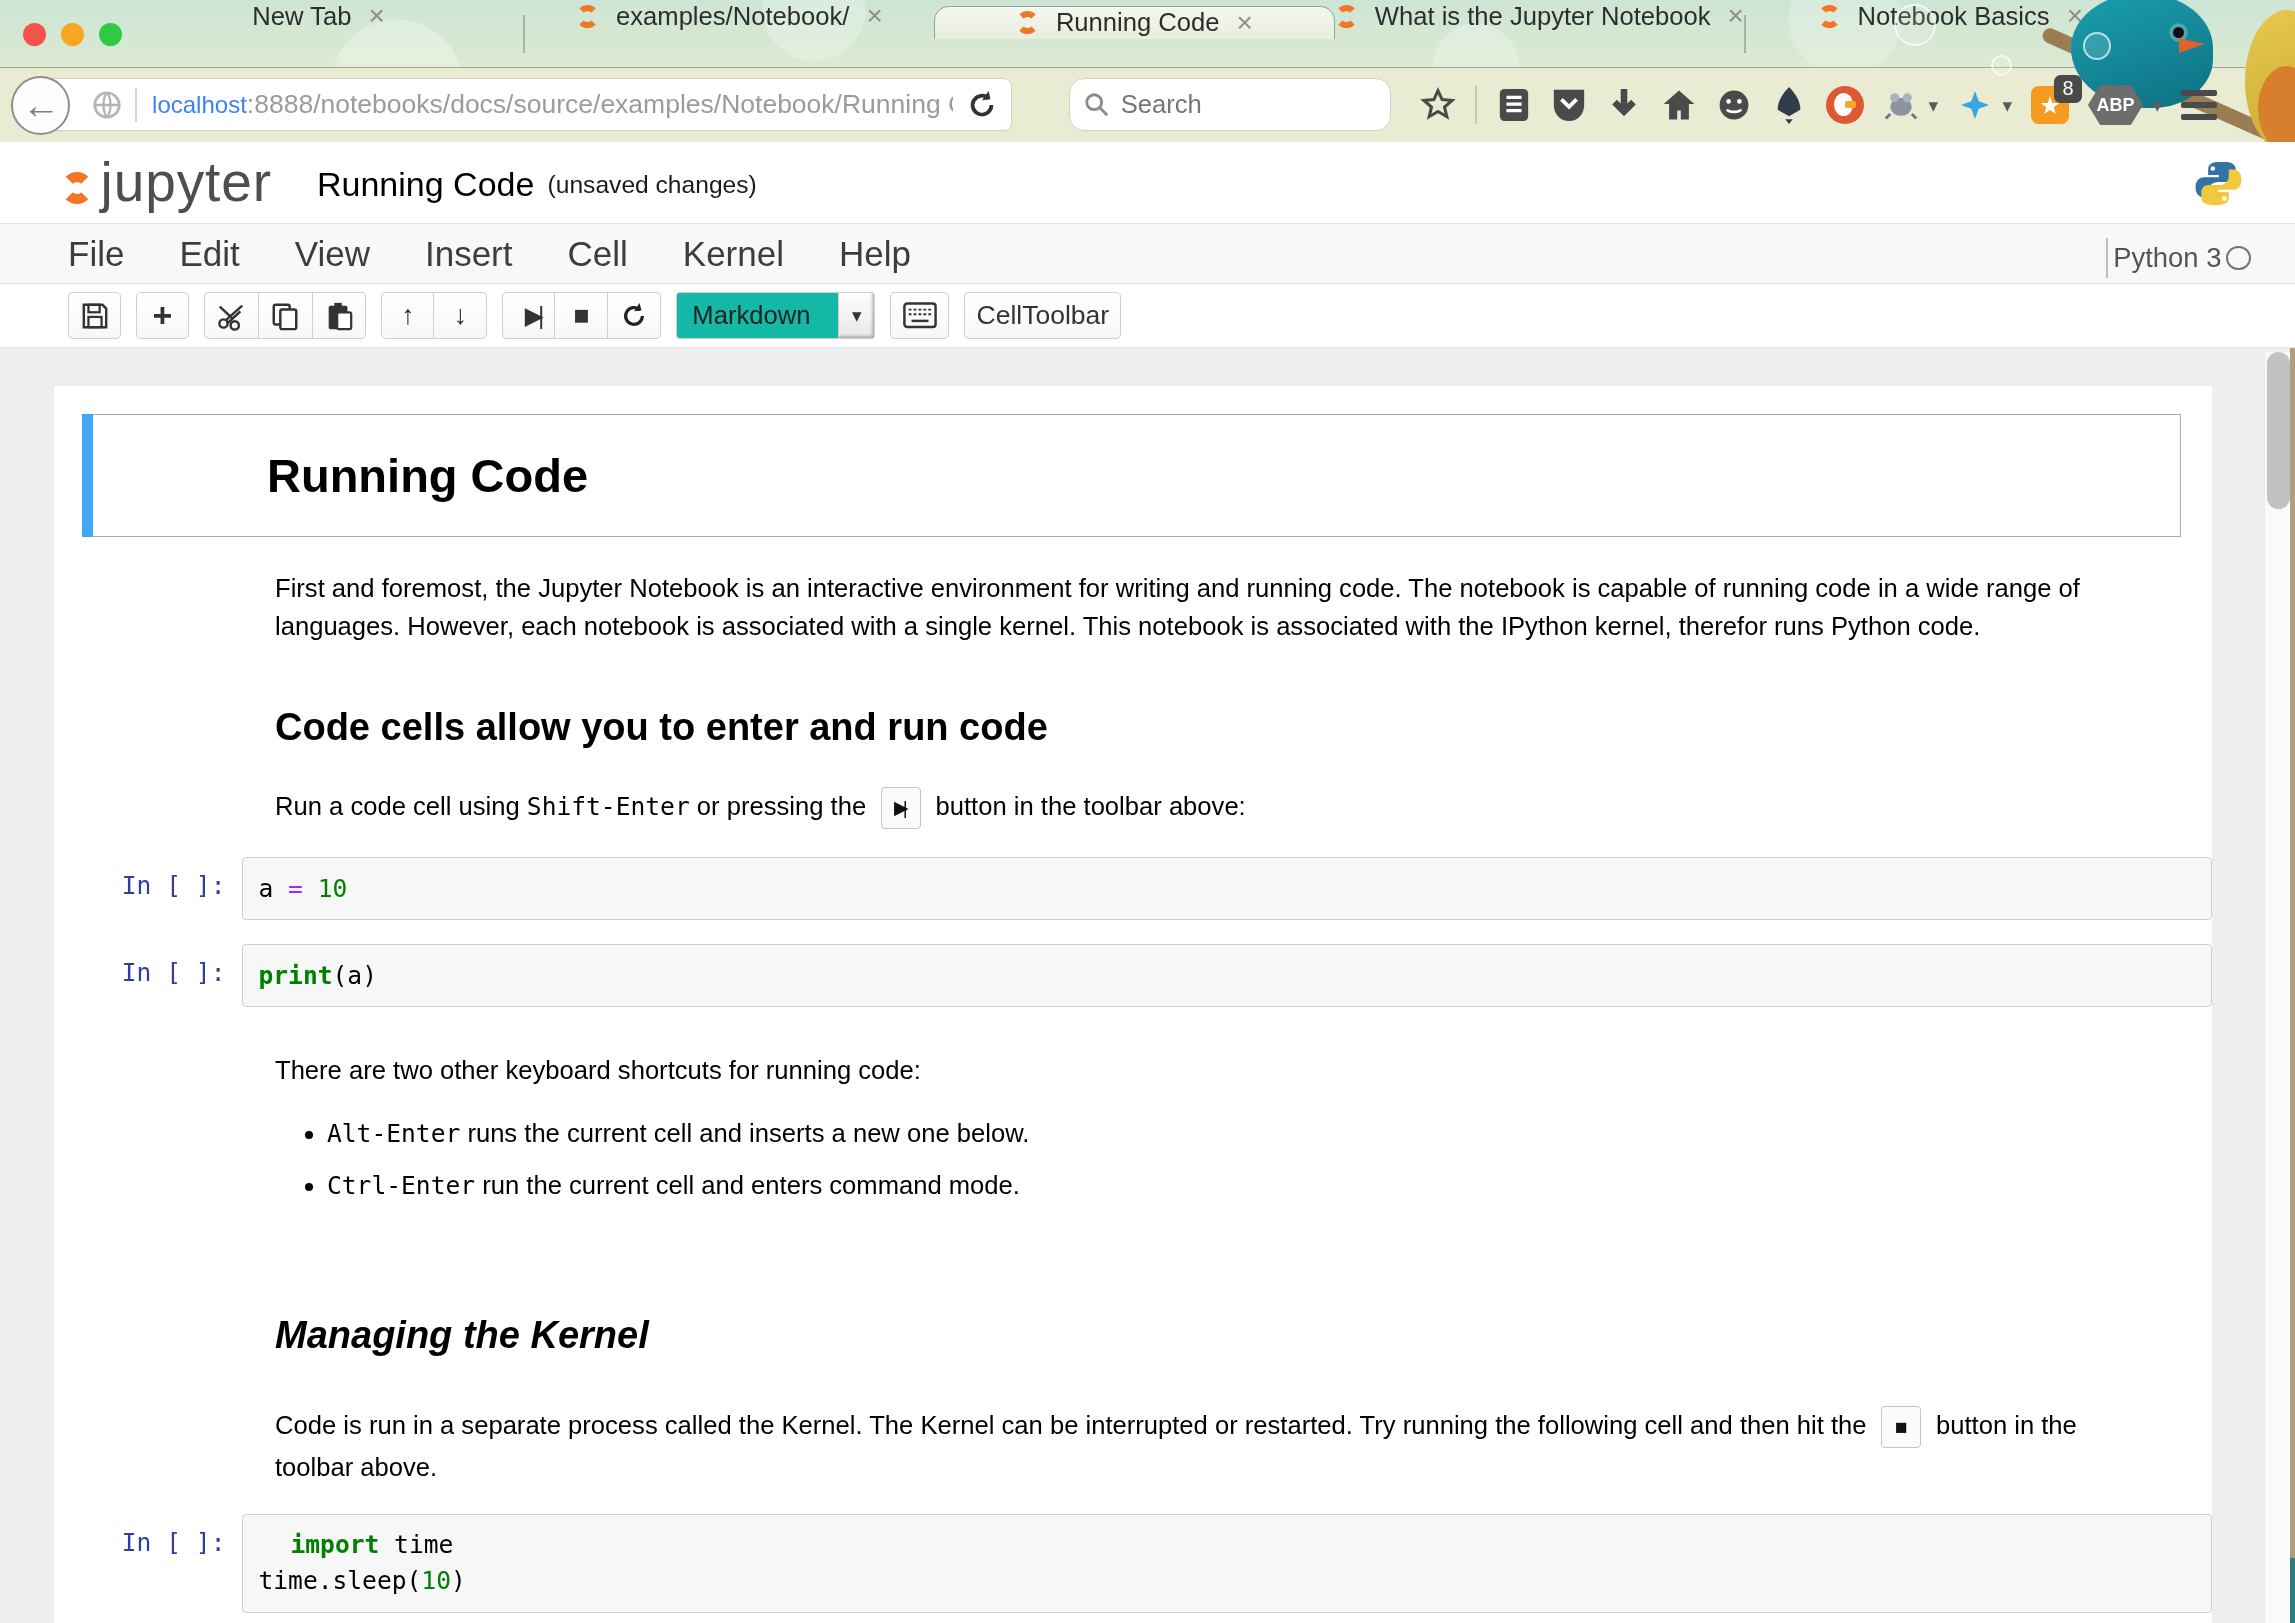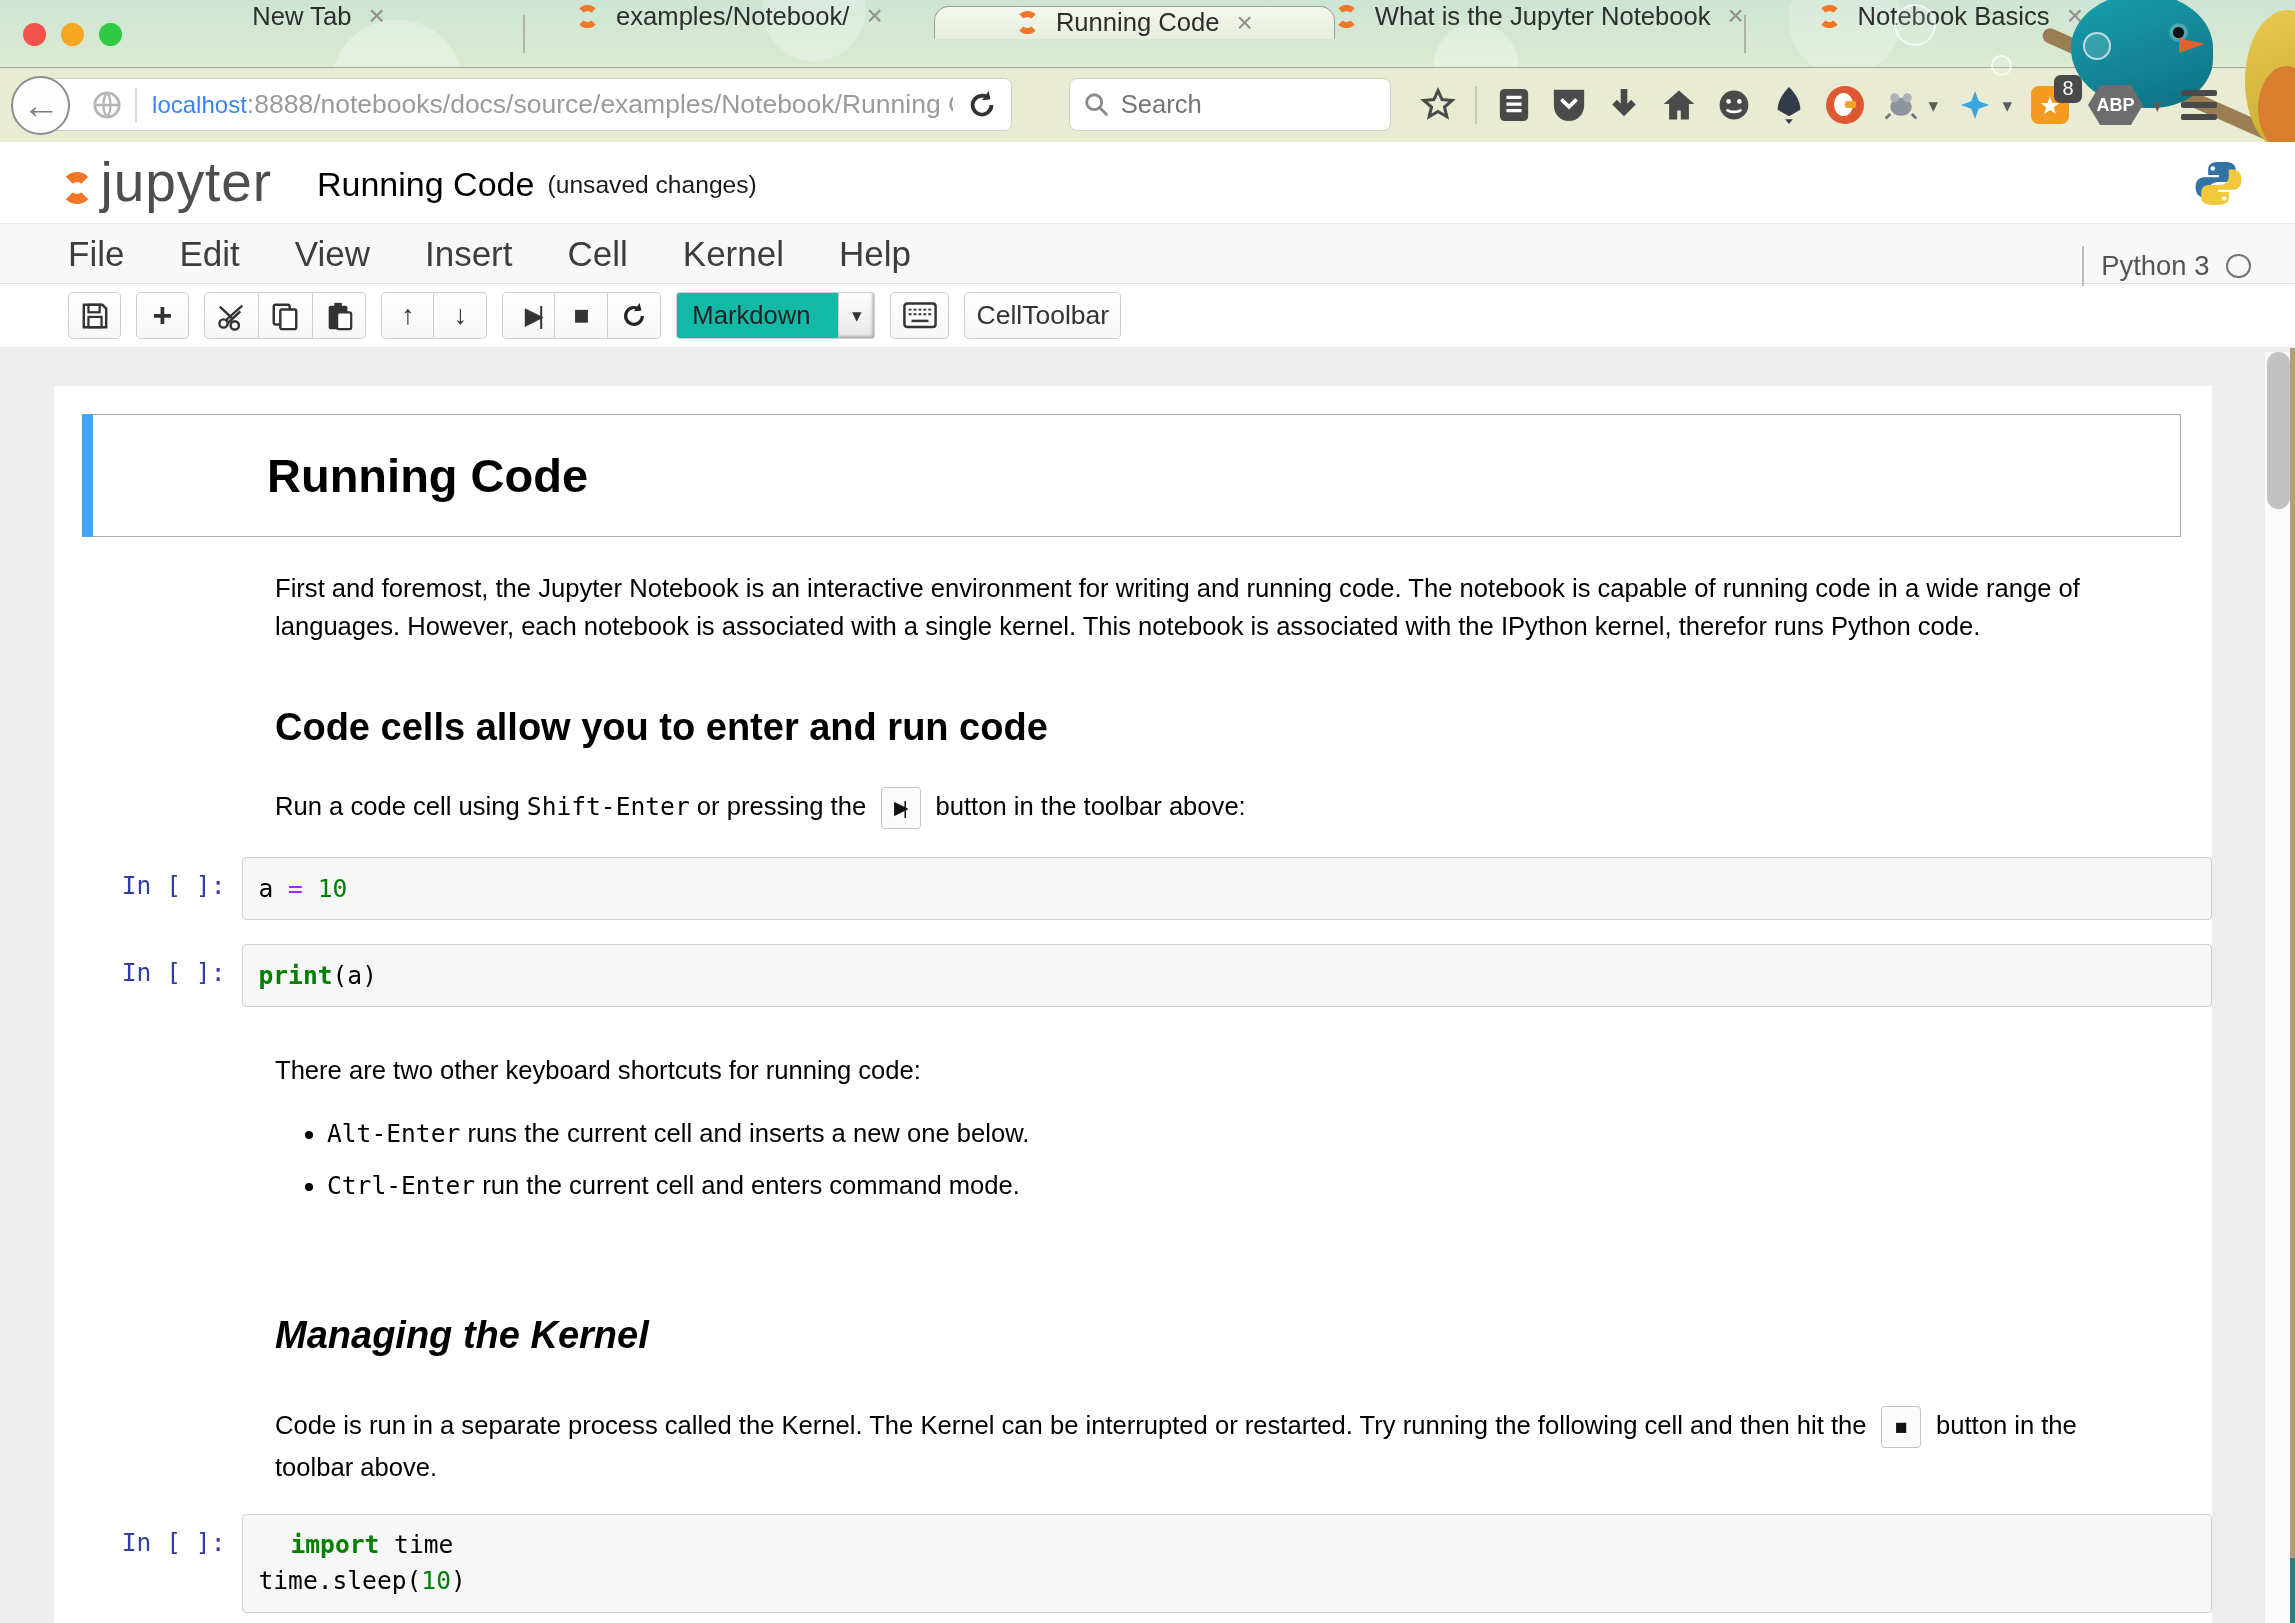--- a/index.html
+++ b/index.html
@@ -38,21 +38,21 @@
     background:#fdfdfd; border:2.8px solid #8e8e8e; color:#7d7d7d; font-size:38px; font-weight:bold;
     display:flex; align-items:center; justify-content:center; z-index:3; }
   .urlbar { position:absolute; left:42px; top:10.4px; width:970px; height:53px; background:#fff;
     border-radius:7.6px; border:0.9px solid #cfd2c2; display:flex; align-items:center; padding-left:49px; z-index:2;}
   .urlbar .globe { margin-right:13.2px; opacity:.55; }
   .urlbar .vsep { width:1.9px; height:34px; background:#d7d7d7; margin-right:15px; }
   .url-host { font-size:24px; color:#3b82f6; }
   .url-path { font-size:26.5px; color:#9b9b9b; white-space:nowrap; overflow:hidden; flex:1; }
   .reloadbtn { margin:0 13.2px; flex:0 0 auto; }
   .searchbox { position:absolute; left:1069px; top:10.4px; width:322px; height:53px; background:#fff;
-    border-radius:8px; border:0.9px solid #cfd2c2; display:flex; align-items:center; padding:0 13.2px; }
+    border-radius:15px; border:0.9px solid #cfd2c2; display:flex; align-items:center; padding:0 13.2px; }
   .searchbox input { border:none; outline:none; font-size:25.6px; color:#444; width:246px; margin-left:9.5px;
     font-family:"Liberation Sans",sans-serif; background:transparent; }
   .navicons { position:absolute; left:1420px; top:0; height:74px; display:flex; align-items:center; gap:19px; z-index:2;}
   .nsep { width:1.9px; height:38px; background:#c6c9b4; }
   .icon28 { width:36px; height:36px; display:inline-flex; align-items:center; justify-content:center; }
   .caret { color:#5c5c5c; font-size:19px; margin-left:-9.5px; }
   .ddg { width:38px; height:38px; border-radius:50%; background:#de5833; position:relative; }
   .ddg::after{ content:""; position:absolute; left:8.5px; top:6.6px; width:19px; height:23px; border-radius:50%; background:#fff; }
   .ddg::before{ content:""; position:absolute; left:19px; top:15px; width:11.4px; height:6.6px; background:#f5a623; z-index:1; border-radius:1.9px;}
   .ext-badge-wrap { position:relative; }
@@ -88,21 +88,21 @@
   .jlogo .word { font-size:55px; color:#4e4e4e; letter-spacing:0.9px; margin-left:7.6px; line-height:1;
     font-family:"Liberation Sans",sans-serif; }
   .jtitle { font-size:34px; color:#000; margin-left:45px; margin-bottom:-3.8px;}
   .jstatus { font-size:24.6px; color:#1a1a1a; margin-left:13.2px; margin-bottom:-5.7px;}
   .pylogo { position:absolute; right:53px; top:17px; }
 
   
   .jmenu { height:60px; background:#f8f8f8; border-bottom:0.9px solid #e0e0e0; display:flex; align-items:center;
     padding-left:68px; position:relative; }
   .jmenu .mitem { font-size:35px; color:#3d3d3d; margin-right:55px; }
-  .kernelbox { position:absolute; right:45px; top:12px; height:60px; display:flex; align-items:center; gap:17px; }
+  .kernelbox { position:absolute; right:45px; top:4px; height:60px; display:flex; align-items:center; gap:5px; }
   .kernelbox .ksep { width:1.9px; height:40px; background:#bdbdbd; }
   .kernel-name { font-size:27.4px; color:#555; }
   .kernel-ind { width:24.6px; height:24.6px; border-radius:50%; border:2.8px solid #757575; background:transparent; }
 
   
   .jtoolbar { height:64px; background:#fff; border-bottom:0.9px solid #e7e7e7; display:flex; align-items:center;
     padding-left:68px; gap:15px; }
   .btngroup { display:flex; }
   .tbtn { min-width:53px; height:47px; background:linear-gradient(#ffffff,#f7f7f7); border:0.9px solid #cfcfcf;
     display:flex; align-items:center; justify-content:center; font-size:26.5px; color:#333; padding:0 11.4px; }

